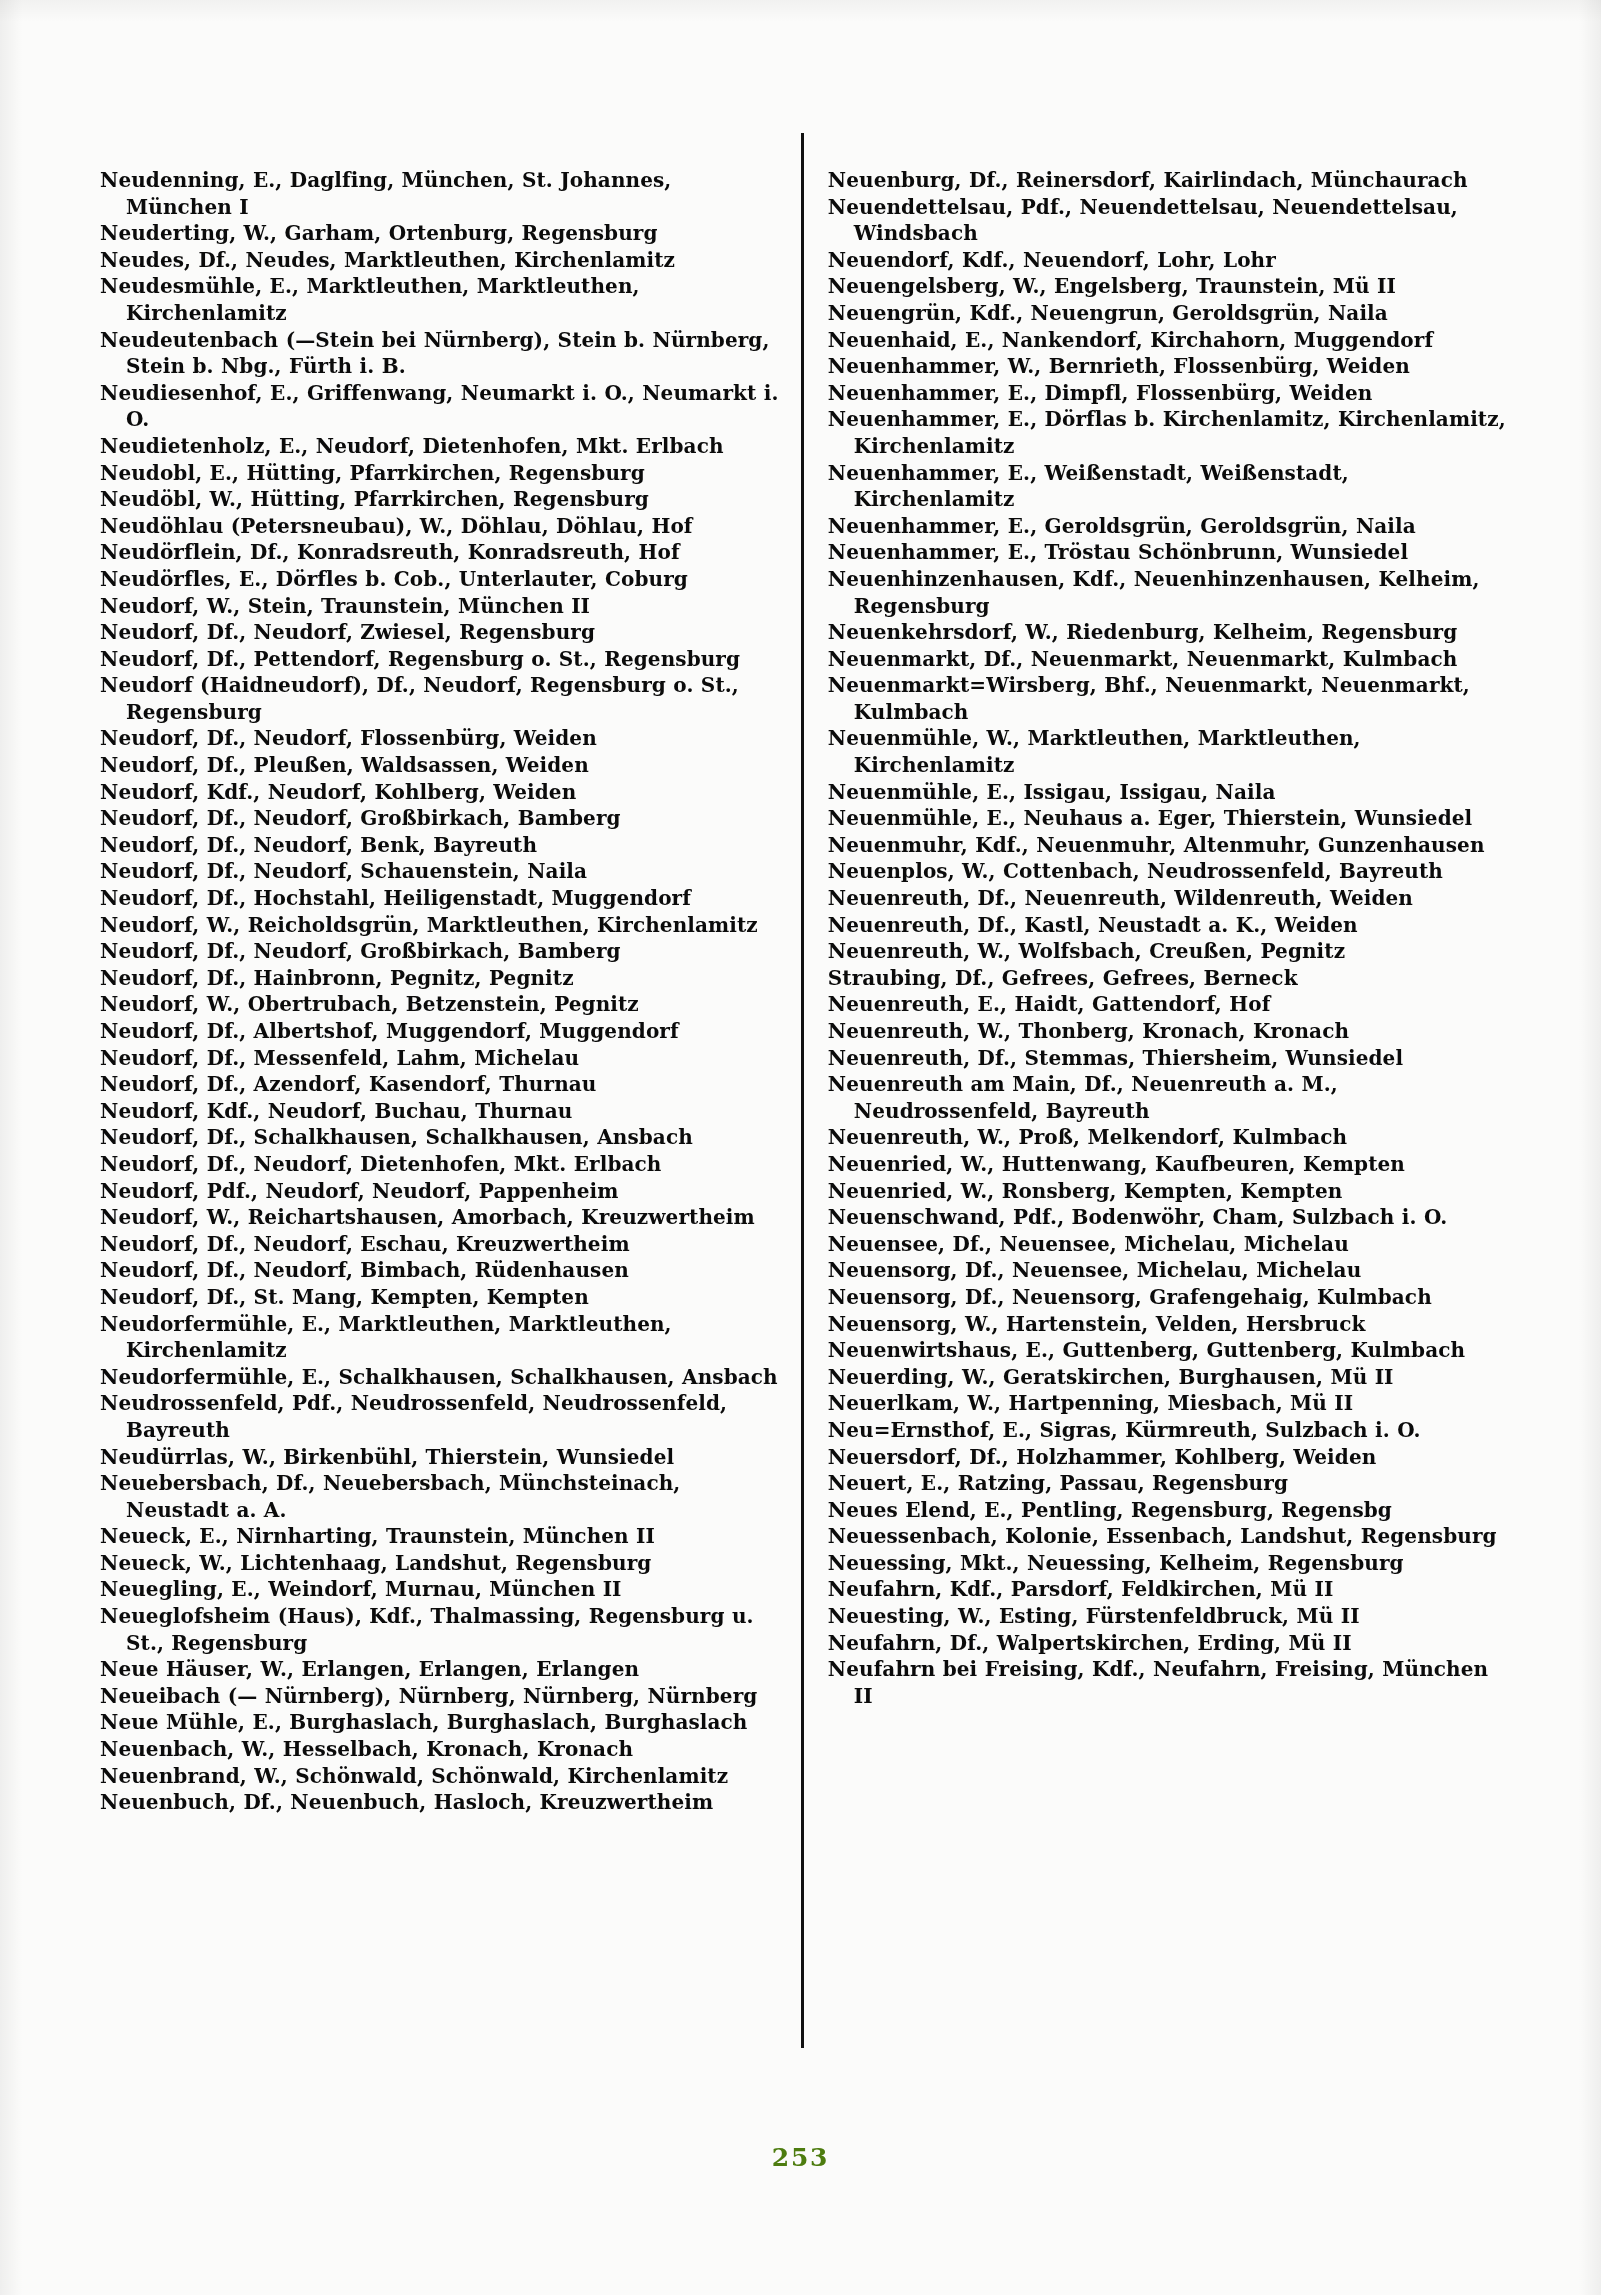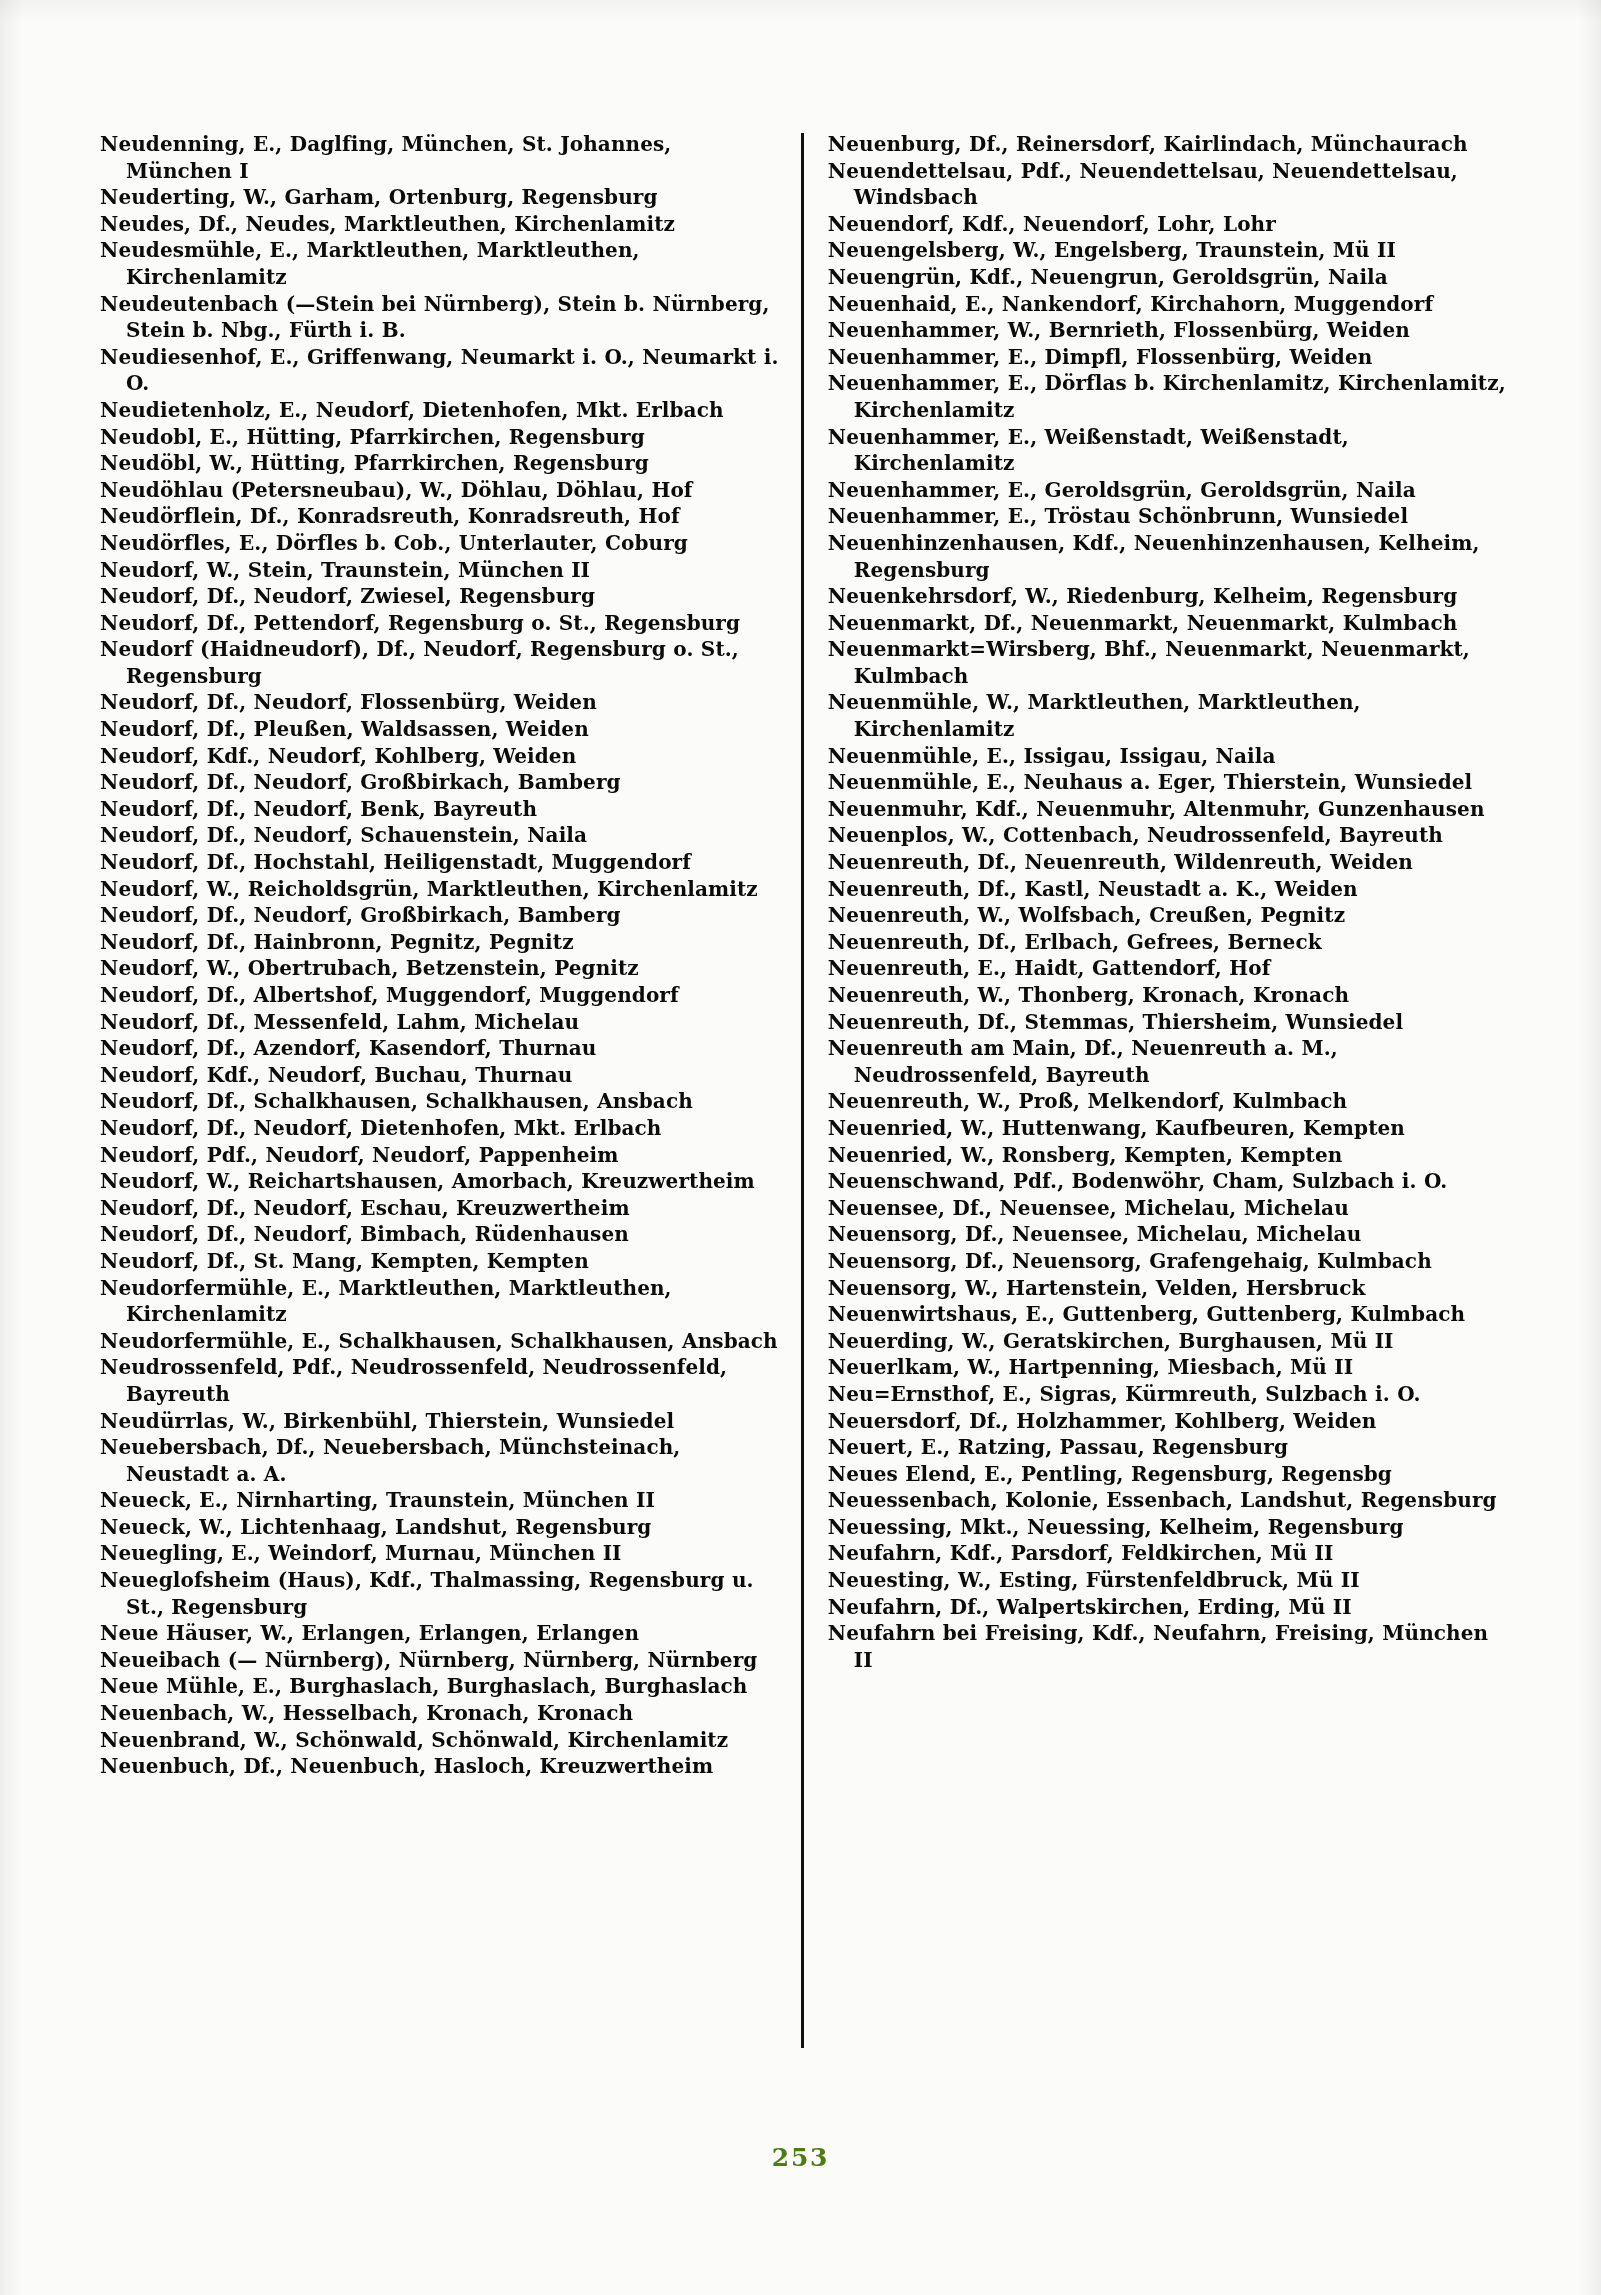--- a/index.html
+++ b/index.html
@@ -42,20 +42,21 @@
     top: 131px;
     width: 1408px;
     display: flex;
     flex-direction: row;
     align-items: flex-start;
   }
 
   .column {
     width: 684px;
     flex: 0 0 684px;
+    margin-top: 36px;
   }
   .column.left  { padding-right: 12.4px; }
   .column.right { padding-left: 19px; }
 
   #column-rule {
     flex: 0 0 3.4px;
     width: 3.4px;
     align-self: stretch;
     background: #111;
     margin: 2.3px 4.5px 0 4.5px;
@@ -179,21 +180,21 @@
       <p class="entry">Neuenmarkt, Df., Neuenmarkt, Neuenmarkt, Kulmbach</p>
       <p class="entry">Neuenmarkt=Wirsberg, Bhf., Neuenmarkt, Neuenmarkt, Kulmbach</p>
       <p class="entry">Neuenmühle, W., Marktleuthen, Marktleuthen, Kirchenlamitz</p>
       <p class="entry">Neuenmühle, E., Issigau, Issigau, Naila</p>
       <p class="entry">Neuenmühle, E., Neuhaus a. Eger, Thierstein, Wunsiedel</p>
       <p class="entry">Neuenmuhr, Kdf., Neuenmuhr, Altenmuhr, Gunzenhausen</p>
       <p class="entry">Neuenplos, W., Cottenbach, Neudrossenfeld, Bayreuth</p>
       <p class="entry">Neuenreuth, Df., Neuenreuth, Wildenreuth, Weiden</p>
       <p class="entry">Neuenreuth, Df., Kastl, Neustadt a. K., Weiden</p>
       <p class="entry">Neuenreuth, W., Wolfsbach, Creußen, Pegnitz</p>
-      <p class="entry">Neuenreuth, Df., Erlbach, Gefrees, Berneck</p>
+      <p class="entry">Straubing, Df., Gefrees, Gefrees, Berneck</p>
       <p class="entry">Neuenreuth, E., Haidt, Gattendorf, Hof</p>
       <p class="entry">Neuenreuth, W., Thonberg, Kronach, Kronach</p>
       <p class="entry">Neuenreuth, Df., Stemmas, Thiersheim, Wunsiedel</p>
       <p class="entry">Neuenreuth am Main, Df., Neuenreuth a. M., Neudrossenfeld, Bayreuth</p>
       <p class="entry">Neuenreuth, W., Proß, Melkendorf, Kulmbach</p>
       <p class="entry">Neuenried, W., Huttenwang, Kaufbeuren, Kempten</p>
       <p class="entry">Neuenried, W., Ronsberg, Kempten, Kempten</p>
       <p class="entry">Neuenschwand, Pdf., Bodenwöhr, Cham, Sulzbach i. O.</p>
       <p class="entry">Neuensee, Df., Neuensee, Michelau, Michelau</p>
       <p class="entry">Neuensorg, Df., Neuensee, Michelau, Michelau</p>

